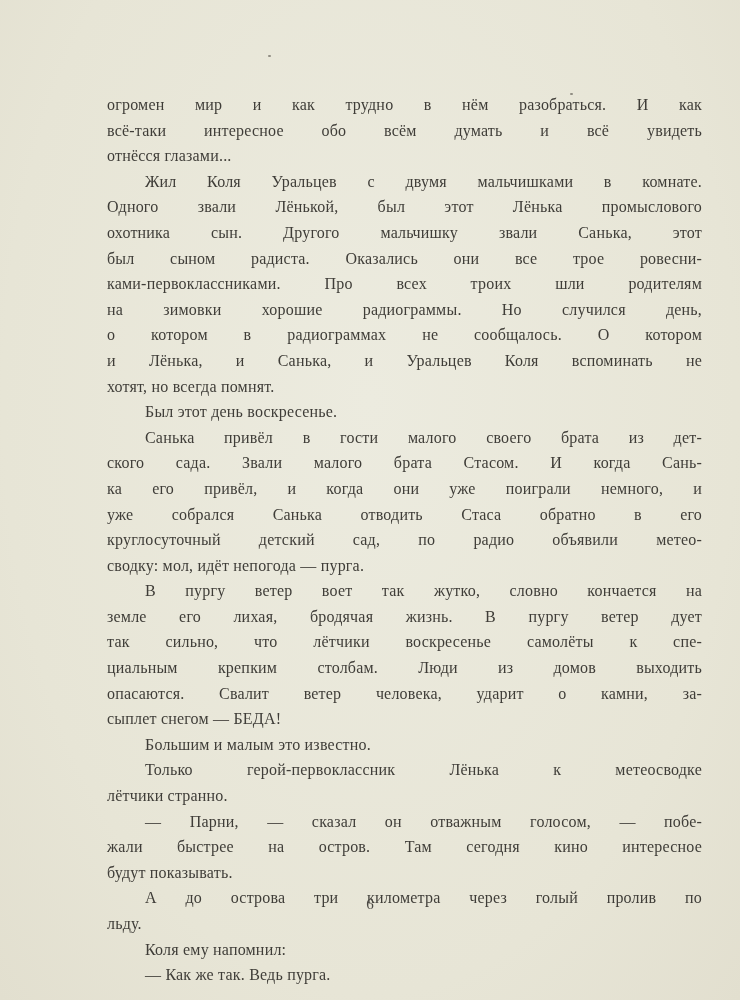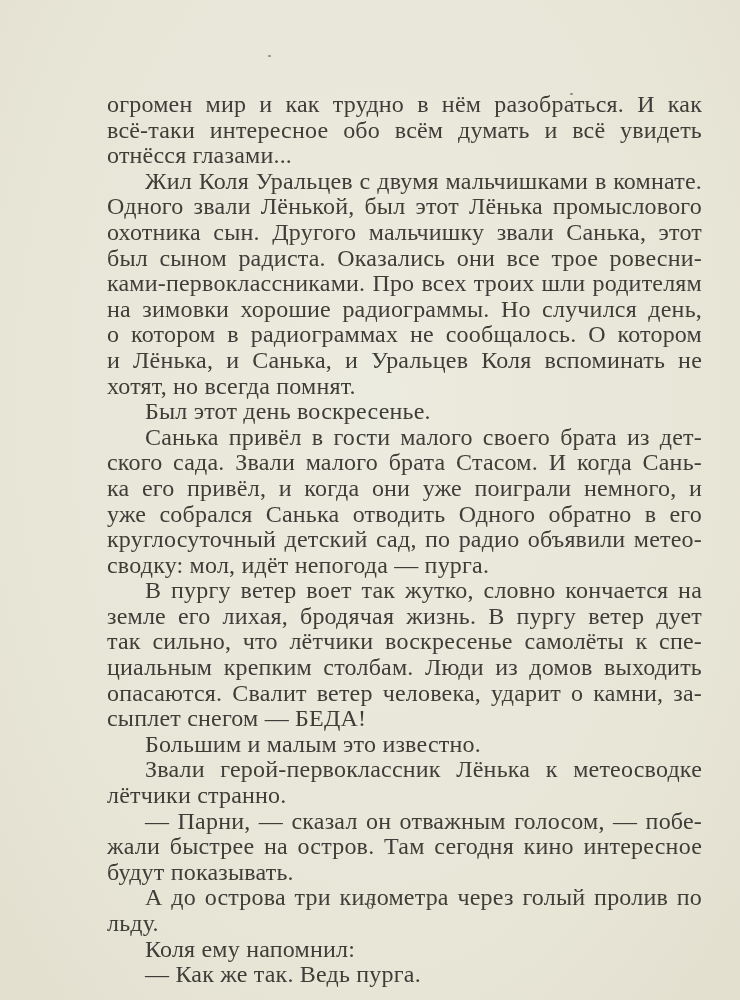--- a/index.html
+++ b/index.html
@@ -19,21 +19,21 @@
       width: 740px;
       height: 1000px;
       background: radial-gradient(ellipse at 50% 40%, #ecebdf 0%, #e7e5d6 70%, #e2dfcf 100%);
     }
     .text-block {
       position: absolute;
       left: 107px;
       top: 92px;
       width: 595px;
       font-family: "Liberation Serif", "DejaVu Serif", serif;
-      font-size: 24px;
+      font-size: 16px;
       line-height: 25.6px;
       color: #3f3d38;
       letter-spacing: 0.2px;
     }
     .line {
       display: block;
       white-space: nowrap;
       text-align: justify;
       text-align-last: justify;
       height: 25.6px;
@@ -79,31 +79,31 @@
     <span class="line">был сыном радиста. Оказались они все трое ровесни-</span>
     <span class="line">ками-первоклассниками. Про всех троих шли родителям</span>
     <span class="line">на зимовки хорошие радиограммы. Но случился день,</span>
     <span class="line">о котором в радиограммах не сообщалось. О котором</span>
     <span class="line">и Лёнька, и Санька, и Уральцев Коля вспоминать не</span>
     <span class="line last">хотят, но всегда помнят.</span>
     <span class="line indent last">Был этот день воскресенье.</span>
     <span class="line indent">Санька привёл в гости малого своего брата из дет-</span>
     <span class="line">ского сада. Звали малого брата Стасом. И когда Сань-</span>
     <span class="line">ка его привёл, и когда они уже поиграли немного, и</span>
-    <span class="line">уже собрался Санька отводить Одного обратно в его</span>
+    <span class="line">уже собрался Санька отводить Стаса обратно в его</span>
     <span class="line">круглосуточный детский сад, по радио объявили метео-</span>
     <span class="line last">сводку: мол, идёт непогода — пурга.</span>
     <span class="line indent">В пургу ветер воет так жутко, словно кончается на</span>
     <span class="line">земле его лихая, бродячая жизнь. В пургу ветер дует</span>
     <span class="line">так сильно, что лётчики воскресенье самолёты к спе-</span>
     <span class="line">циальным крепким столбам. Люди из домов выходить</span>
     <span class="line">опасаются. Свалит ветер человека, ударит о камни, за-</span>
     <span class="line last">сыплет снегом — БЕДА!</span>
     <span class="line indent last">Большим и малым это известно.</span>
-    <span class="line indent">Звали герой-первоклассник Лёнька к метеосводке</span>
+    <span class="line indent">Только герой-первоклассник Лёнька к метеосводке</span>
     <span class="line last">лётчики странно.</span>
     <span class="line indent">— Парни, — сказал он отважным голосом, — побе-</span>
     <span class="line">жали быстрее на остров. Там сегодня кино интересное</span>
     <span class="line last">будут показывать.</span>
     <span class="line indent">А до острова три километра через голый пролив по</span>
     <span class="line last">льду.</span>
     <span class="line indent last">Коля ему напомнил:</span>
     <span class="line indent last">— Как же так. Ведь пурга.</span>
   </div>
 

